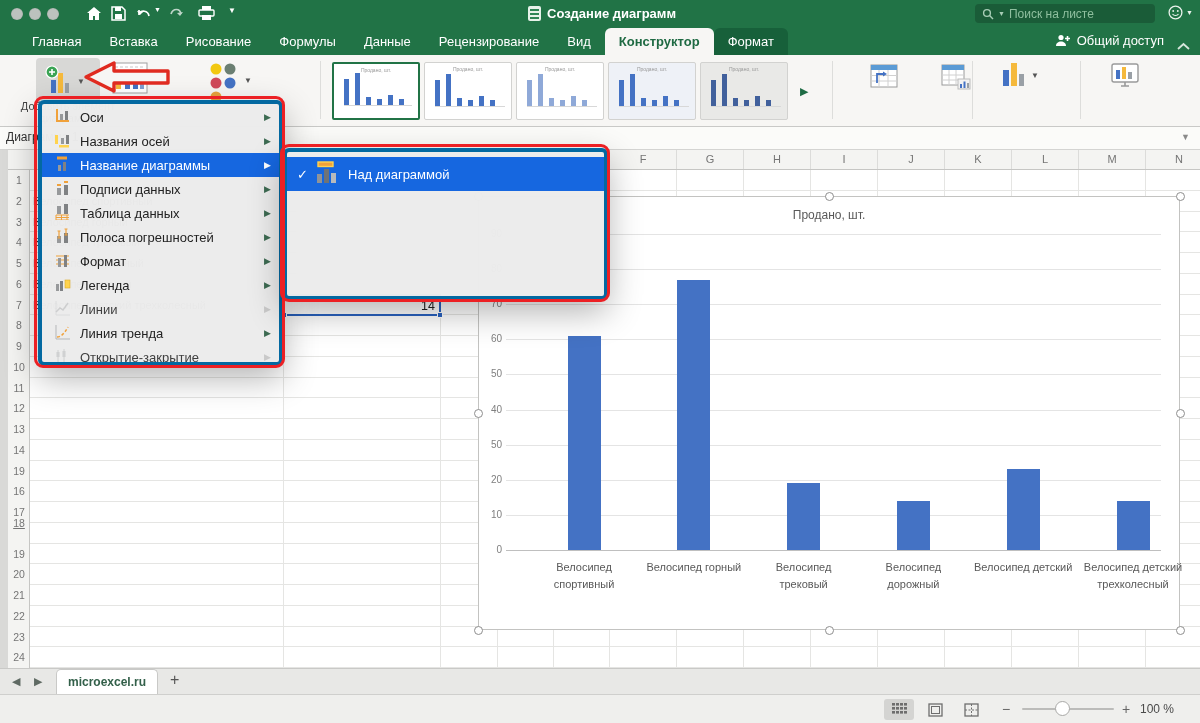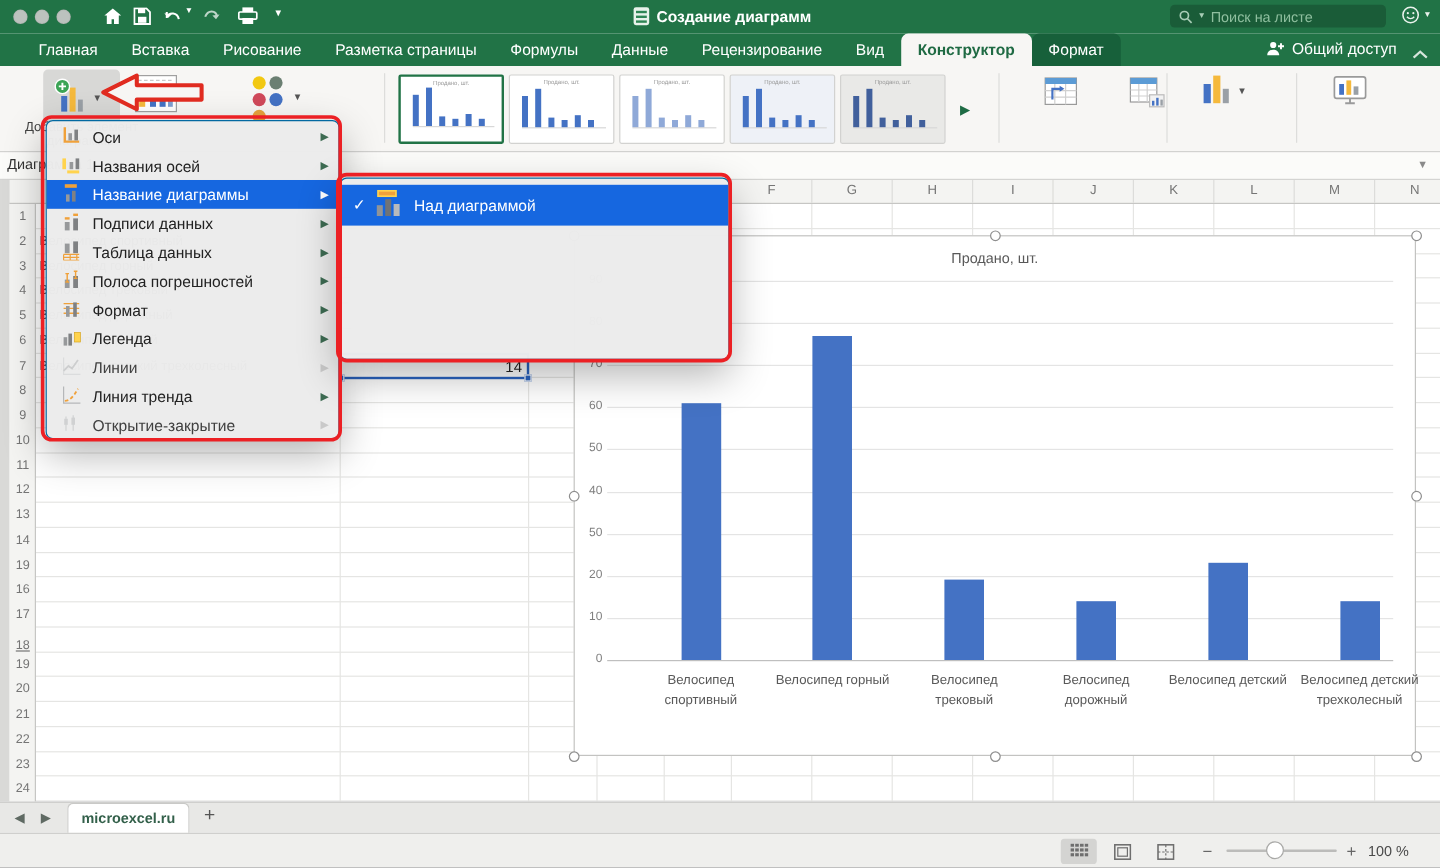--- a/index.html
+++ b/index.html
@@ -60,21 +60,21 @@
   .chartcard { position:absolute; left:478px; top:196px; width:702px; height:434px; background:#fff; border:1px solid #c3c3c1; z-index:10; }
   .charttitle { position:absolute; top:11px; left:0; width:100%; text-align:center; font-size:12px; color:#595959; }
   .gline { position:absolute; left:27px; width:655px; height:1px; background:#e4e4e4; }
   .gline.zero { background:#bfbfbf; }
   .ylab { position:absolute; left:0; width:23px; text-align:right; font-size:10px; color:#7f7f7f; }
   .bar { position:absolute; width:33px; background:#4472c4; }
   .catlab { position:absolute; top:362px; width:104px; text-align:center; font-size:11px; line-height:17px; color:#595959; }
   .handle { position:absolute; width:9px; height:9px; border-radius:50%; background:#fff; border:1px solid #8e8e8e; z-index:12; }
   
   .redring { position:absolute; border:3px solid #ec2024; border-radius:9px; pointer-events:none; z-index:60; }
-  .menu { position:absolute; background:rgba(236,236,236,.98); border:1px solid #0369a1; border-radius:6px; box-shadow:0 12px 34px rgba(0,0,0,.3); z-index:50; overflow:hidden; }
+  .menu { position:absolute; background:rgba(236,236,236,.98); border:4px solid #0369a1; border-radius:6px; box-shadow:0 12px 34px rgba(0,0,0,.3); z-index:50; overflow:hidden; }
   #mainmenu { left:38px; top:100px; width:245px; height:266px; padding-top:1px; }
   .mrow { display:flex; align-items:center; height:24px; padding:0 8px 0 12px; font-size:13px; color:#222; }
   .mrow .lab { margin-left:9px; }
   .mrow .arr { margin-left:auto; font-size:9px; color:#3d6b52; }
   .mrow.hl { background:#1667e0; color:#fff; }
   .mrow.hl .arr { color:#fff; }
   .mrow.dis .lab { color:#404040; }
   .mrow.dis .arr { color:#c9c9c9; }
   .mrow.dis svg { opacity:.45; }
   #submenu { left:283px; top:148px; width:325px; height:152px; padding-top:5px; }
@@ -151,21 +151,20 @@
         </svg>
       <span style="font-size:7px">▼</span>
     </div>
   </div>
 
   <div class="tabbar">
       <div id="tabs" style="display:flex">
         <div class="tab">Главная</div>
         <div class="tab">Вставка</div>
         <div class="tab">Рисование</div>
-        <div class="tab">Разметка страницы</div>
         <div class="tab">Формулы</div>
         <div class="tab">Данные</div>
         <div class="tab">Рецензирование</div>
         <div class="tab">Вид</div>
         <div class="tab active">Конструктор</div>
         <div class="tab dark">Формат</div>
       </div>
     </div>
   <div class="share">
     <svg width="16" height="13" viewBox="0 0 16 13">
@@ -398,21 +397,21 @@
       <div class="rownum" style="top: 149.25px;">8</div>
       <div class="rownum" style="top: 170px;">9</div>
       <div class="rownum" style="top: 190.75px;">10</div>
       <div class="rownum" style="top: 211.5px;">11</div>
       <div class="rownum" style="top: 232.25px;">12</div>
       <div class="rownum" style="top: 253px;">13</div>
       <div class="rownum" style="top: 273.75px;">14</div>
       <div class="rownum" style="top: 294.5px;">19</div>
       <div class="rownum" style="top: 315.25px;">16</div>
       <div class="rownum" style="top: 336px;">17</div>
-      <div class="rownum" style="top: 362px; text-decoration: underline;">18</div>
+      <div class="rownum" style="top: 347px; text-decoration: underline;">18</div>
       <div class="rownum" style="top: 377.5px;">19</div>
       <div class="rownum" style="top: 398.25px;">20</div>
       <div class="rownum" style="top: 419px;">21</div>
       <div class="rownum" style="top: 439.75px;">22</div>
       <div class="rownum" style="top: 460.5px;">23</div>
       <div class="rownum" style="top: 481.25px;">24</div>
     </div>
 
   <div class="selcell" id="selcell" style="top: 293.5px;">
     <span>14</span>

